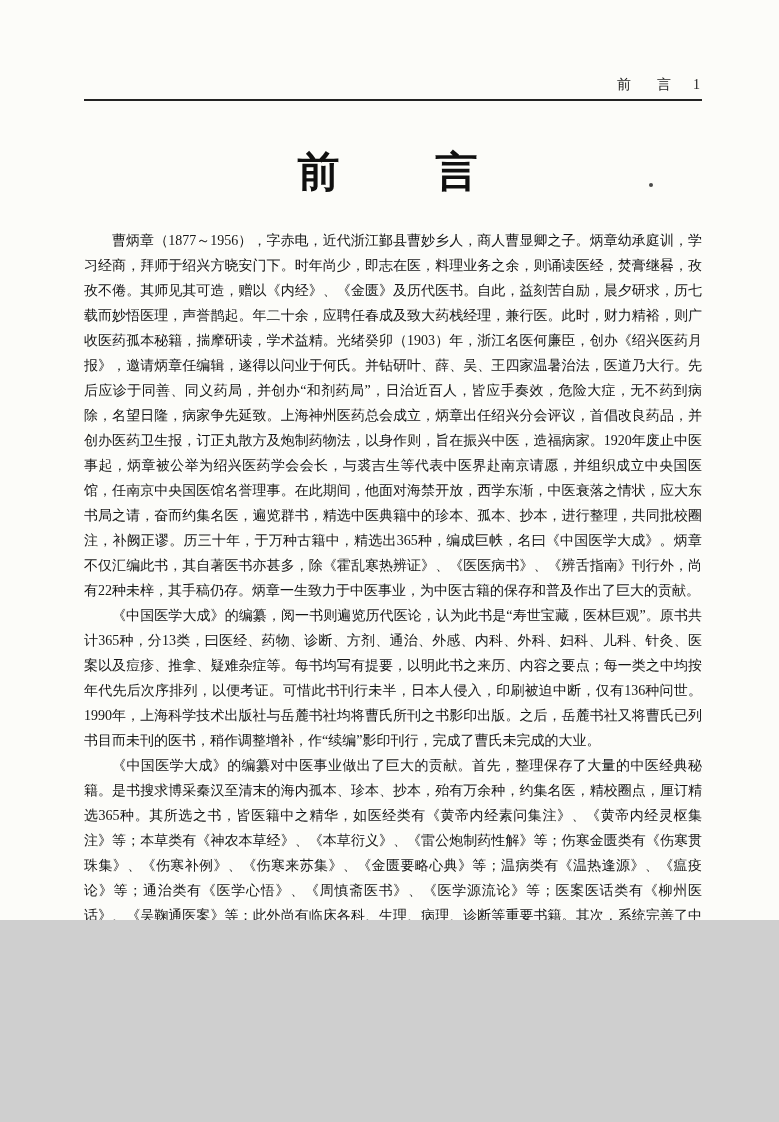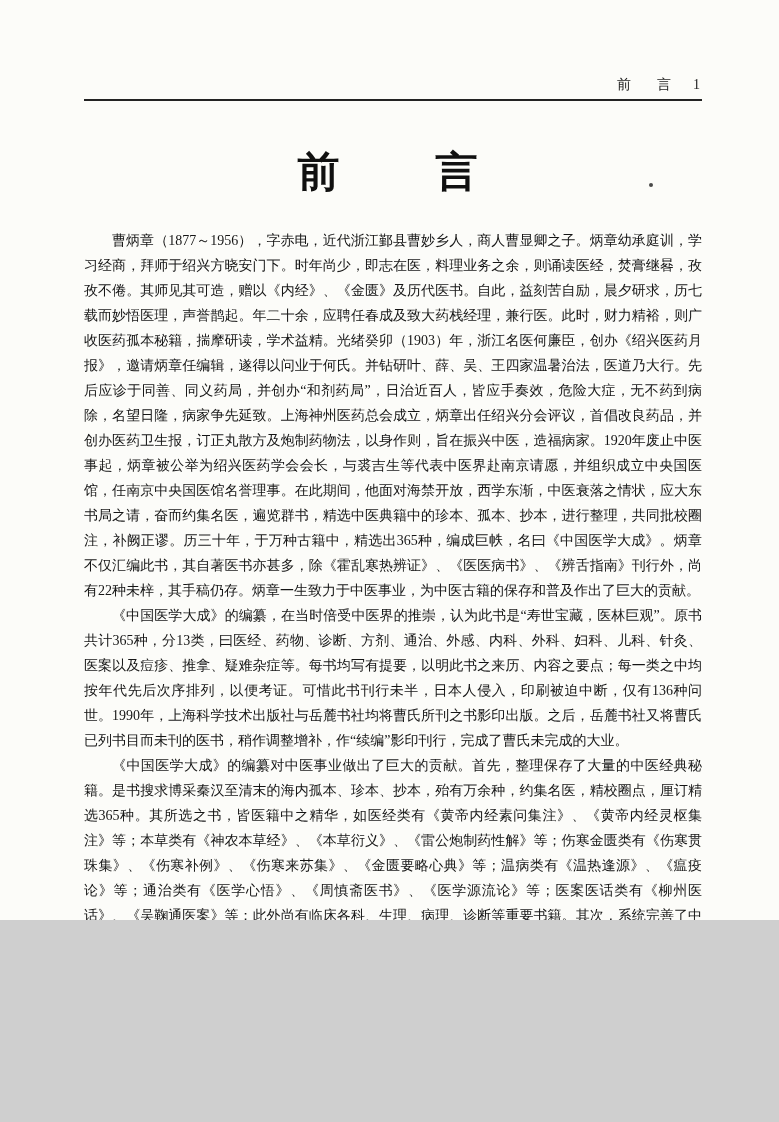--- a/index.html
+++ b/index.html
@@ -95,19 +95,19 @@
   </div>
 
   <div class="header-rule"></div>
 
   <h1 class="doc-title">前　　言</h1>
 
   <div class="speck"></div>
 
   <div class="body-text">
     <p>曹炳章（1877～1956），字赤电，近代浙江鄞县曹妙乡人，商人曹显卿之子。炳章幼承庭训，学习经商，拜师于绍兴方晓安门下。时年尚少，即志在医，料理业务之余，则诵读医经，焚膏继晷，孜孜不倦。其师见其可造，赠以《内经》、《金匮》及历代医书。自此，益刻苦自励，晨夕研求，历七载而妙悟医理，声誉鹊起。年二十余，应聘任春成及致大药栈经理，兼行医。此时，财力精裕，则广收医药孤本秘籍，揣摩研读，学术益精。光绪癸卯（1903）年，浙江名医何廉臣，创办《绍兴医药月报》，邀请炳章任编辑，遂得以问业于何氏。并钻研叶、薛、吴、王四家温暑治法，医道乃大行。先后应诊于同善、同义药局，并创办“和剂药局”，日治近百人，皆应手奏效，危险大症，无不药到病除，名望日隆，病家争先延致。上海神州医药总会成立，炳章出任绍兴分会评议，首倡改良药品，并创办医药卫生报，订正丸散方及炮制药物法，以身作则，旨在振兴中医，造福病家。1920年废止中医事起，炳章被公举为绍兴医药学会会长，与裘吉生等代表中医界赴南京请愿，并组织成立中央国医馆，任南京中央国医馆名誉理事。在此期间，他面对海禁开放，西学东渐，中医衰落之情状，应大东书局之请，奋而约集名医，遍览群书，精选中医典籍中的珍本、孤本、抄本，进行整理，共同批校圈注，补阙正谬。历三十年，于万种古籍中，精选出365种，编成巨帙，名曰《中国医学大成》。炳章不仅汇编此书，其自著医书亦甚多，除《霍乱寒热辨证》、《医医病书》、《辨舌指南》刊行外，尚有22种未梓，其手稿仍存。炳章一生致力于中医事业，为中医古籍的保存和普及作出了巨大的贡献。</p>
-    <p>《中国医学大成》的编纂，在当时倍受中医界的推崇，认为此书是“寿世宝藏，医林巨观”。原书共计365种，分13类，曰医经、药物、诊断、方剂、通治、外感、内科、外科、妇科、儿科、针灸、医案以及痘疹、推拿、疑难杂症等。每书均写有提要，以明此书之来历、内容之要点；每一类之中均按年代先后次序排列，以便考证。可惜此书刊行未半，日本人侵入，印刷被迫中断，仅有136种问世。1990年，上海科学技术出版社与岳麓书社均将曹氏所刊之书影印出版。之后，岳麓书社又将曹氏已列书目而未刊的医书，稍作调整增补，作“续编”影印刊行，完成了曹氏未完成的大业。</p>
+    <p>《中国医学大成》的编纂，阅一书则遍览历代医论，认为此书是“寿世宝藏，医林巨观”。原书共计365种，分13类，曰医经、药物、诊断、方剂、通治、外感、内科、外科、妇科、儿科、针灸、医案以及痘疹、推拿、疑难杂症等。每书均写有提要，以明此书之来历、内容之要点；每一类之中均按年代先后次序排列，以便考证。可惜此书刊行未半，日本人侵入，印刷被迫中断，仅有136种问世。1990年，上海科学技术出版社与岳麓书社均将曹氏所刊之书影印出版。之后，岳麓书社又将曹氏已列书目而未刊的医书，稍作调整增补，作“续编”影印刊行，完成了曹氏未完成的大业。</p>
     <p>《中国医学大成》的编纂对中医事业做出了巨大的贡献。首先，整理保存了大量的中医经典秘籍。是书搜求博采秦汉至清末的海内孤本、珍本、抄本，殆有万余种，约集名医，精校圈点，厘订精选365种。其所选之书，皆医籍中之精华，如医经类有《黄帝内经素问集注》、《黄帝内经灵枢集注》等；本草类有《神农本草经》、《本草衍义》、《雷公炮制药性解》等；伤寒金匮类有《伤寒贯珠集》、《伤寒补例》、《伤寒来苏集》、《金匮要略心典》等；温病类有《温热逢源》、《瘟疫论》等；通治类有《医学心悟》、《周慎斋医书》、《医学源流论》等；医案医话类有《柳州医话》、《吴鞠通医案》等；此外尚有临床各科、生理、病理、诊断等重要书籍。其次，系统完善了中医理论体系。曹氏将其所选医籍分为13类，每一类之中则按朝代先后为序，每一种书之前有提要，简介全书要点，这样，尽管全书博大，但条理清晰、系统连贯，阅一书则遍览历代医论，窥一类则尽知各家学说，中医精论全在此书之中。再次，普及</p>
   </div>
 
   <div class="margin-tick"></div>
 
 </div>
 
 </body></html>

